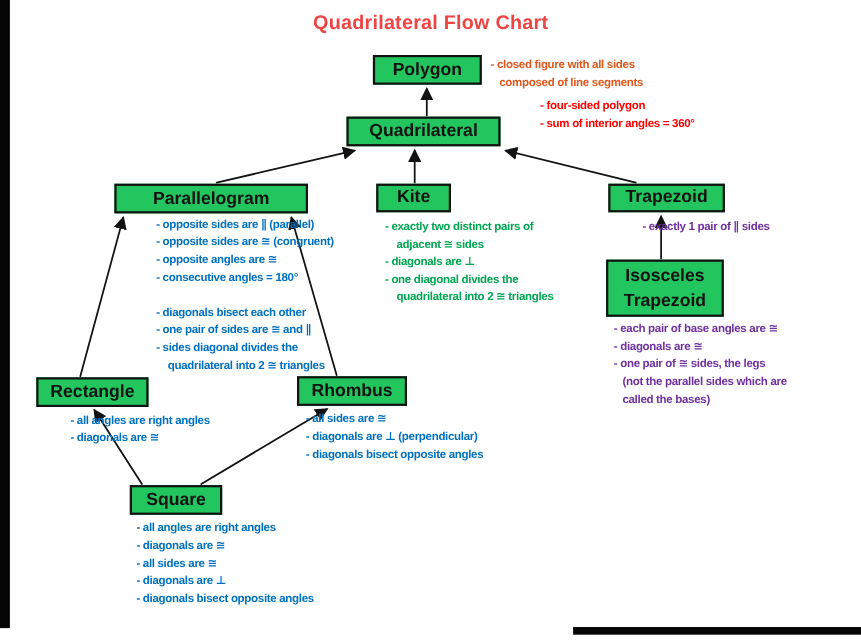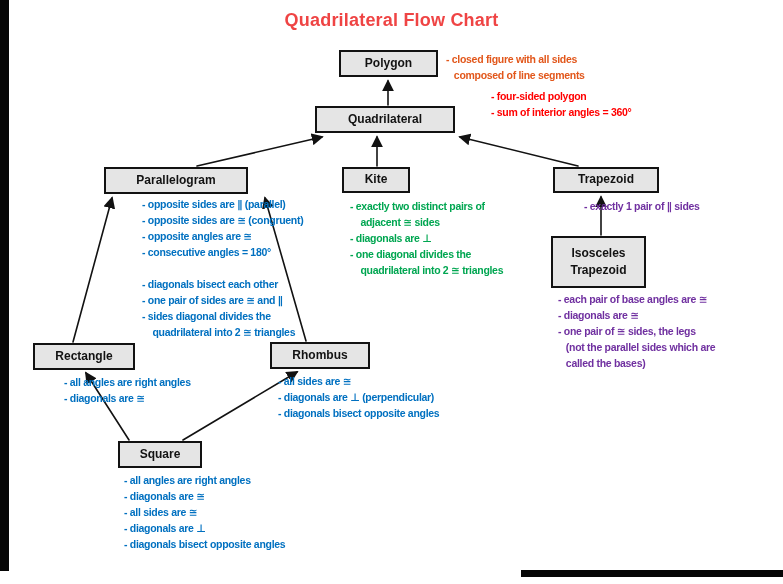--- a/index.html
+++ b/index.html
@@ -8,23 +8,23 @@
     position:relative; width:783px; height:584px; background:#ffffff;
     overflow:hidden;
     font-family:"Liberation Sans","DejaVu Sans",sans-serif;
   }
   .title {
     position:absolute; top:10px; left:0; width:100%;
     text-align:center; font-size:18px; font-weight:bold; color:#ef4444;
     letter-spacing:0.2px;
   }
   .box {
-    position:absolute; background:#e5e5e5; border:2px solid #121212;
+    position:absolute; background:#22c55e; border:2px solid #121212;
     display:flex; flex-direction:column; align-items:center; justify-content:center;
-    font-weight:bold; font-size:12px; color:#121212; text-align:center;
+    font-weight:bold; font-size:16px; color:#121212; text-align:center;
     line-height:1.45; z-index:2;
   }
   .notes {
     position:absolute; font-size:10.5px; font-weight:bold;
     letter-spacing:-0.3px; line-height:16px; z-index:1;
   }
   .note-line { white-space:pre; min-height:16px; }
   svg.arrows { position:absolute; left:0; top:0; z-index:0; }
   .edge { position:absolute; background:#060606; z-index:4; }
   .edge-left { left:0; top:0; width:9px; height:571px; }
@@ -57,33 +57,33 @@
   </svg>
 
   <div class="box" style="left:339px;top:50px;width:99px;height:27px">
     <span>Polygon</span>
   </div>
 
   <div class="box" style="left:315px;top:106px;width:140px;height:27px">
     <span>Quadrilateral</span>
   </div>
 
-  <div class="box" style="left:104px;top:167px;width:144px;height:27px">
+  <div class="box" style="left:104px;top:167px;width:176px;height:27px">
     <span>Parallelogram</span>
   </div>
 
   <div class="box" style="left:342px;top:167px;width:68px;height:26px">
     <span>Kite</span>
   </div>
 
   <div class="box" style="left:553px;top:167px;width:106px;height:26px">
     <span>Trapezoid</span>
   </div>
 
-  <div class="box" style="left:551px;top:236px;width:95px;height:52px">
+  <div class="box" style="left:551px;top:236px;width:107px;height:52px">
     <span>Isosceles</span>
     <span>Trapezoid</span>
   </div>
 
   <div class="box" style="left:33px;top:343px;width:102px;height:27px">
     <span>Rectangle</span>
   </div>
 
   <div class="box" style="left:270px;top:342px;width:100px;height:27px">
     <span>Rhombus</span>

